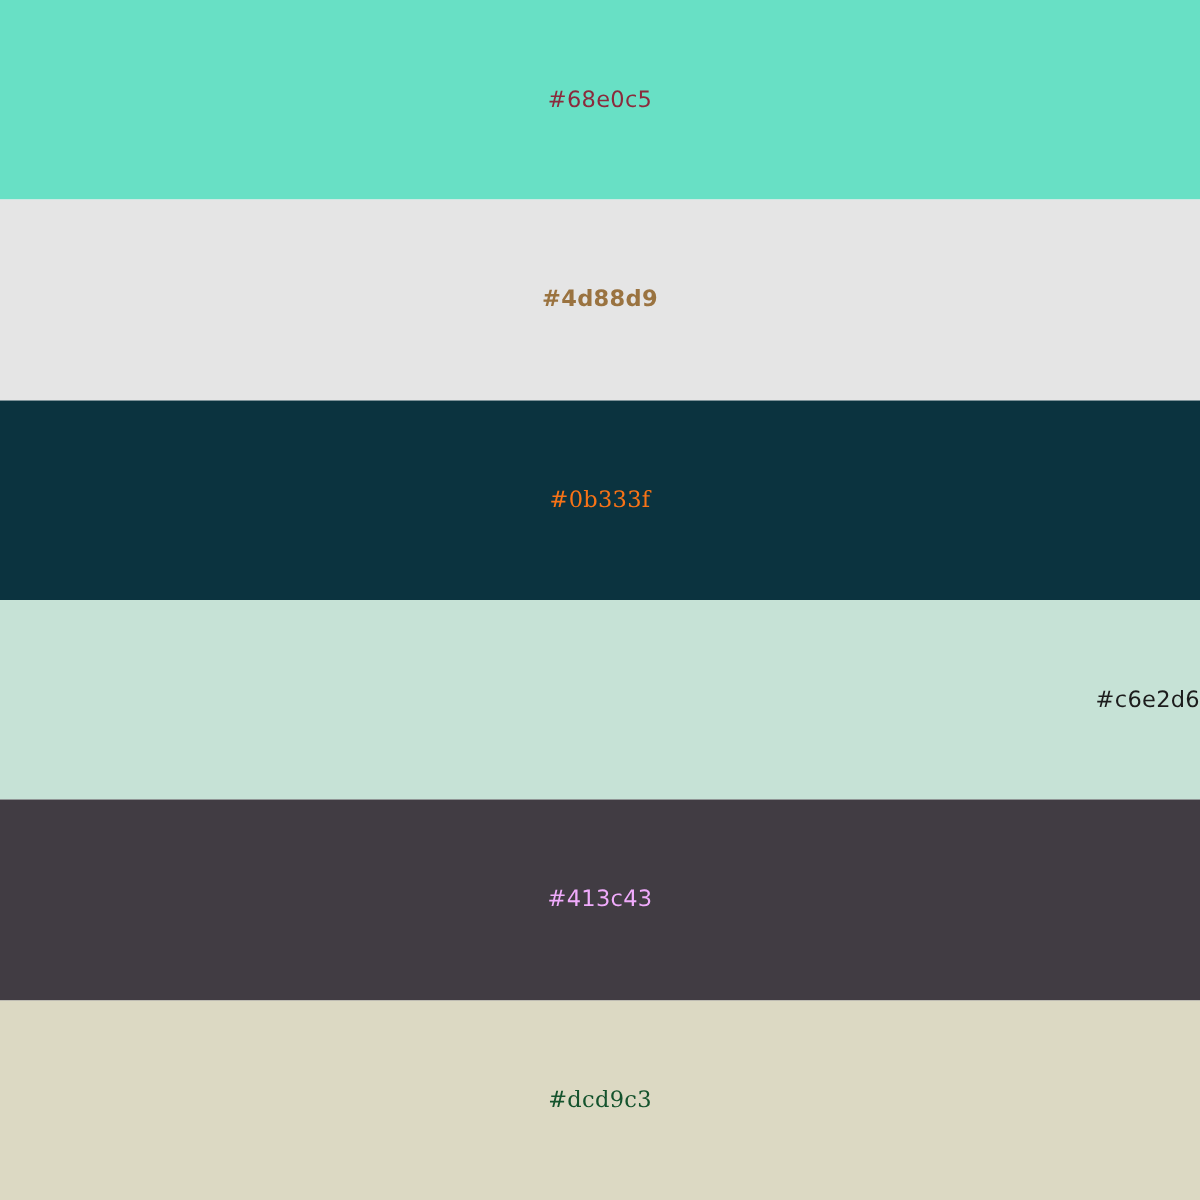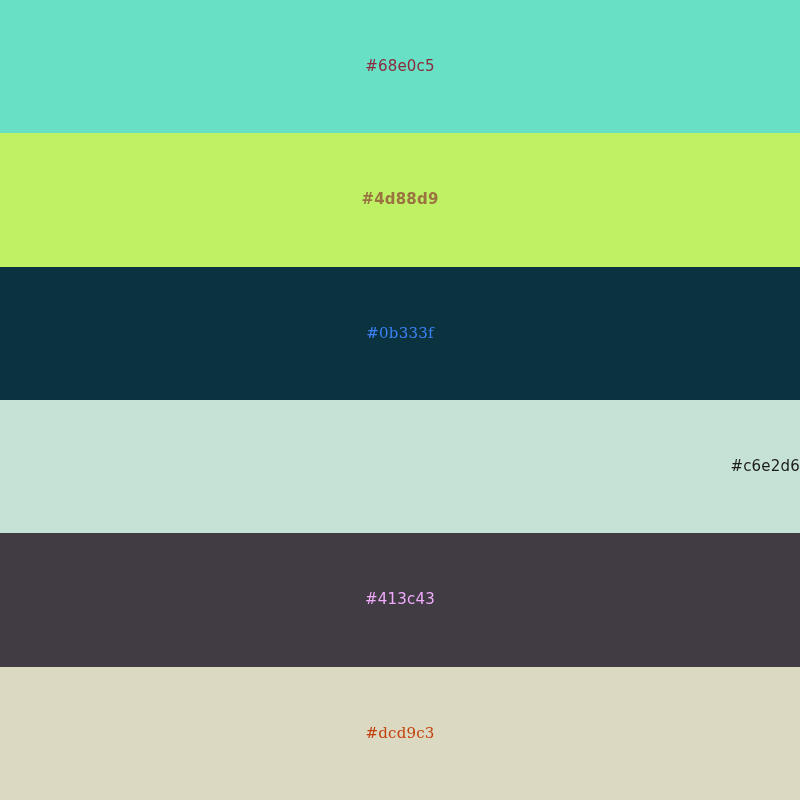--- a/index.html
+++ b/index.html
@@ -47,28 +47,28 @@
   .weight-normal { font-weight: 400; }
   .weight-bold   { font-weight: 700; }
 </style>
 </head>
 <body>
 
 <div id="palette">
     <div class="swatch" style="background-color: rgb(104, 224, 197);">
       <span class="swatch-label font-sans weight-normal" style="color: rgb(139, 42, 60); font-size: 15px;">#68e0c5</span>
     </div>
-    <div class="swatch" style="background-color: #bef264;">
+    <div class="swatch" style="background-color: #e5e5e5;">
       <span class="swatch-label font-sans weight-bold" style="color: rgb(154, 115, 64); font-size: 15px;">#4d88d9</span>
     </div>
     <div class="swatch" style="background-color: rgb(11, 51, 63);">
-      <span class="swatch-label font-serif weight-normal" style="color: #3b82f6; font-size: 15px;">#0b333f</span>
+      <span class="swatch-label font-serif weight-normal" style="color: #f97316; font-size: 15px;">#0b333f</span>
     </div>
     <div class="swatch" style="background-color: rgb(198, 226, 214); justify-content: flex-end;">
       <span class="swatch-label font-sans weight-normal" style="color: rgb(28, 28, 28); font-size: 15px;">#c6e2d6</span>
     </div>
     <div class="swatch" style="background-color: rgb(65, 60, 67);">
       <span class="swatch-label font-sans weight-normal" style="color: #f0abfc; font-size: 15px;">#413c43</span>
     </div>
     <div class="swatch" style="background-color: rgb(220, 217, 195);">
-      <span class="swatch-label font-serif weight-normal" style="color: #c2410c; font-size: 15px;">#dcd9c3</span>
+      <span class="swatch-label font-serif weight-normal" style="color: #14532d; font-size: 15px;">#dcd9c3</span>
     </div>
   </div>
 
 </body></html>

